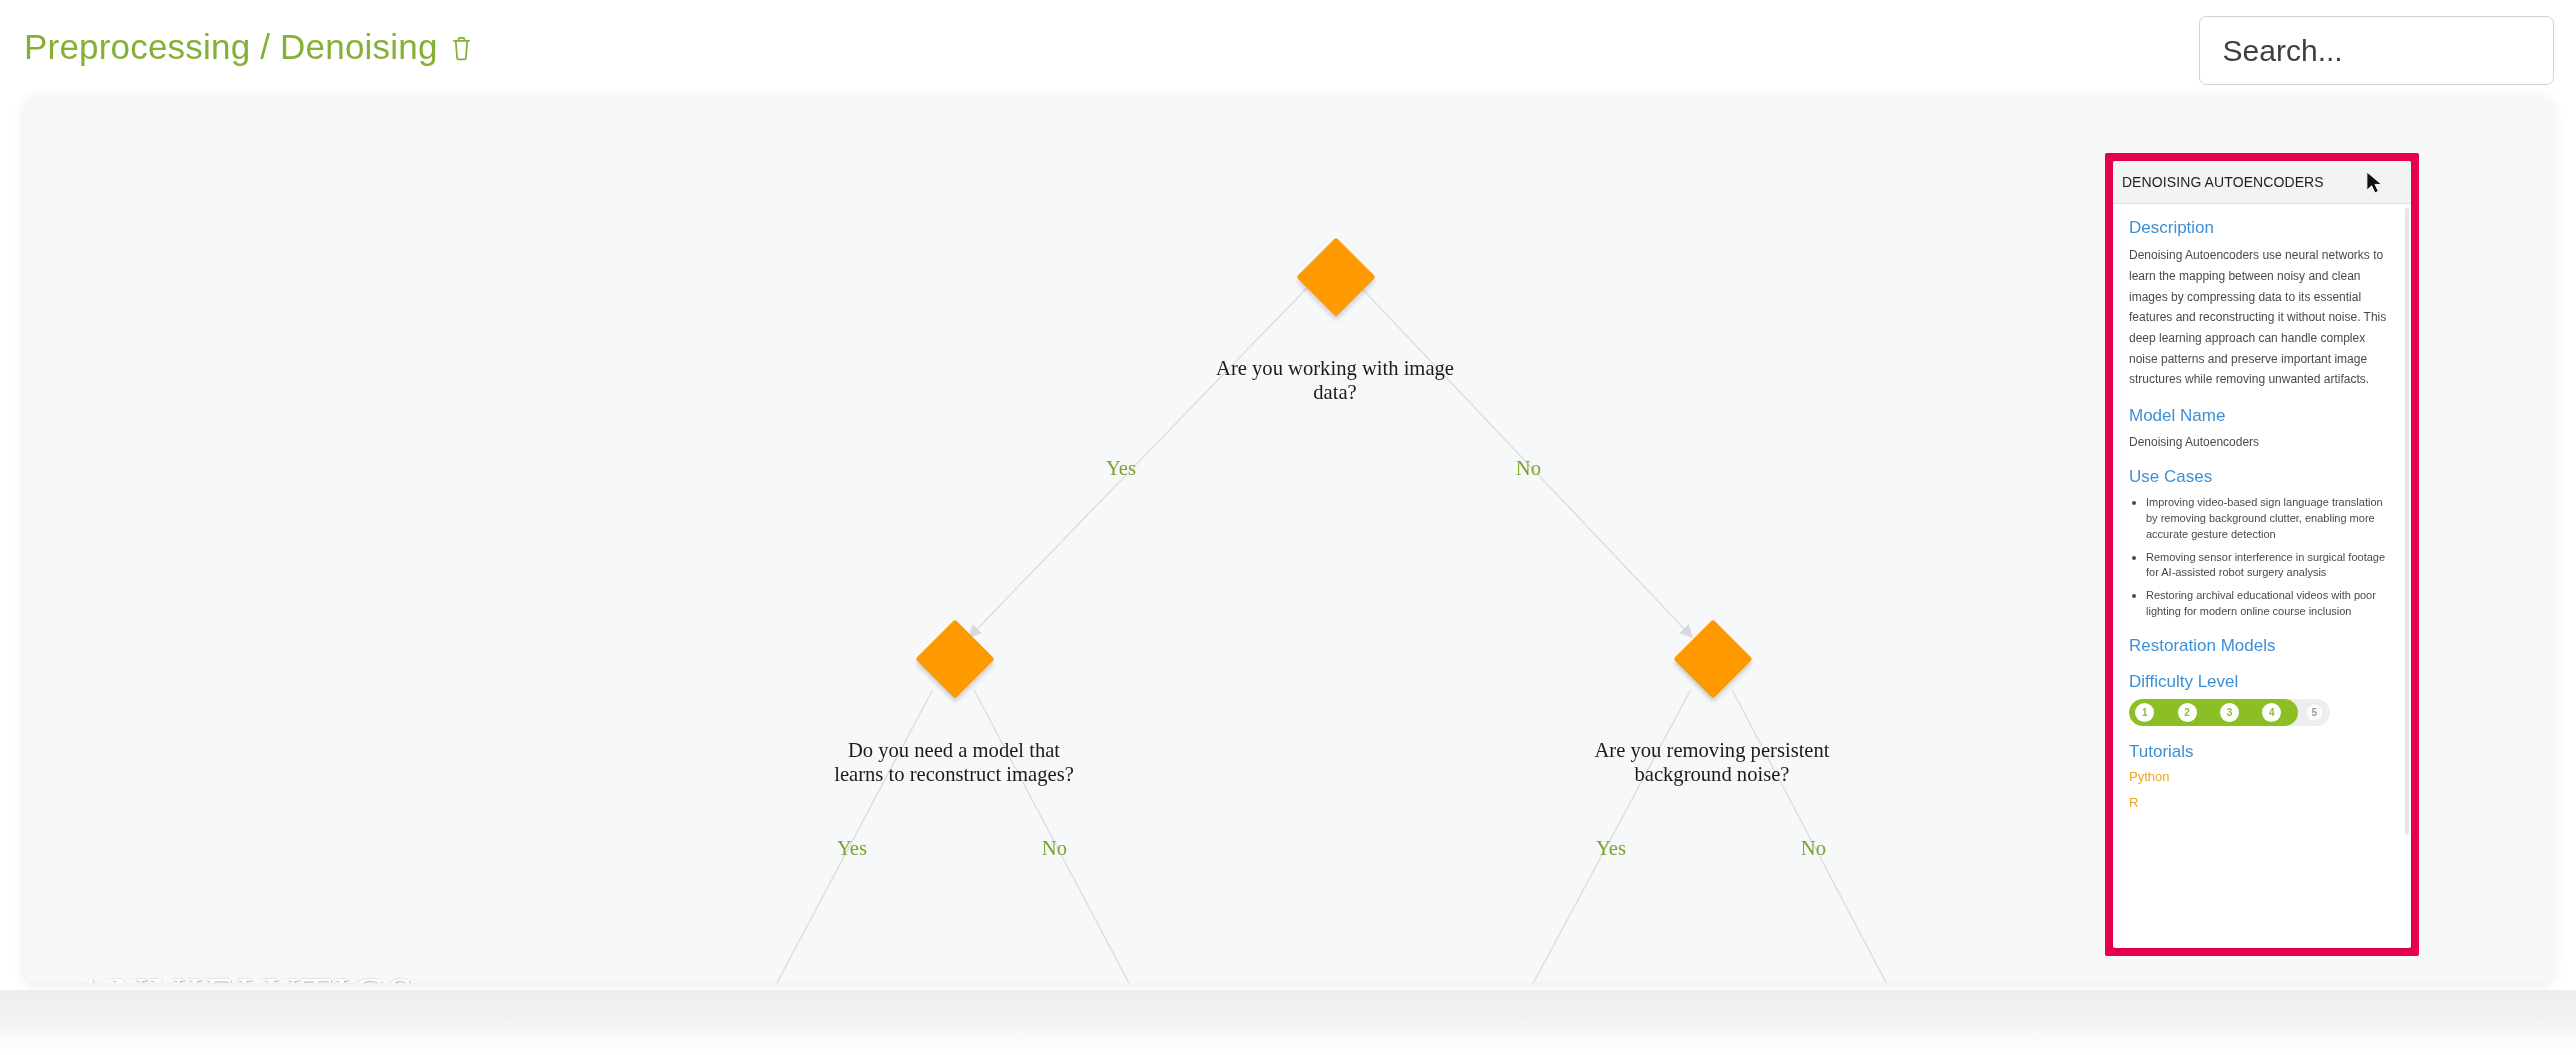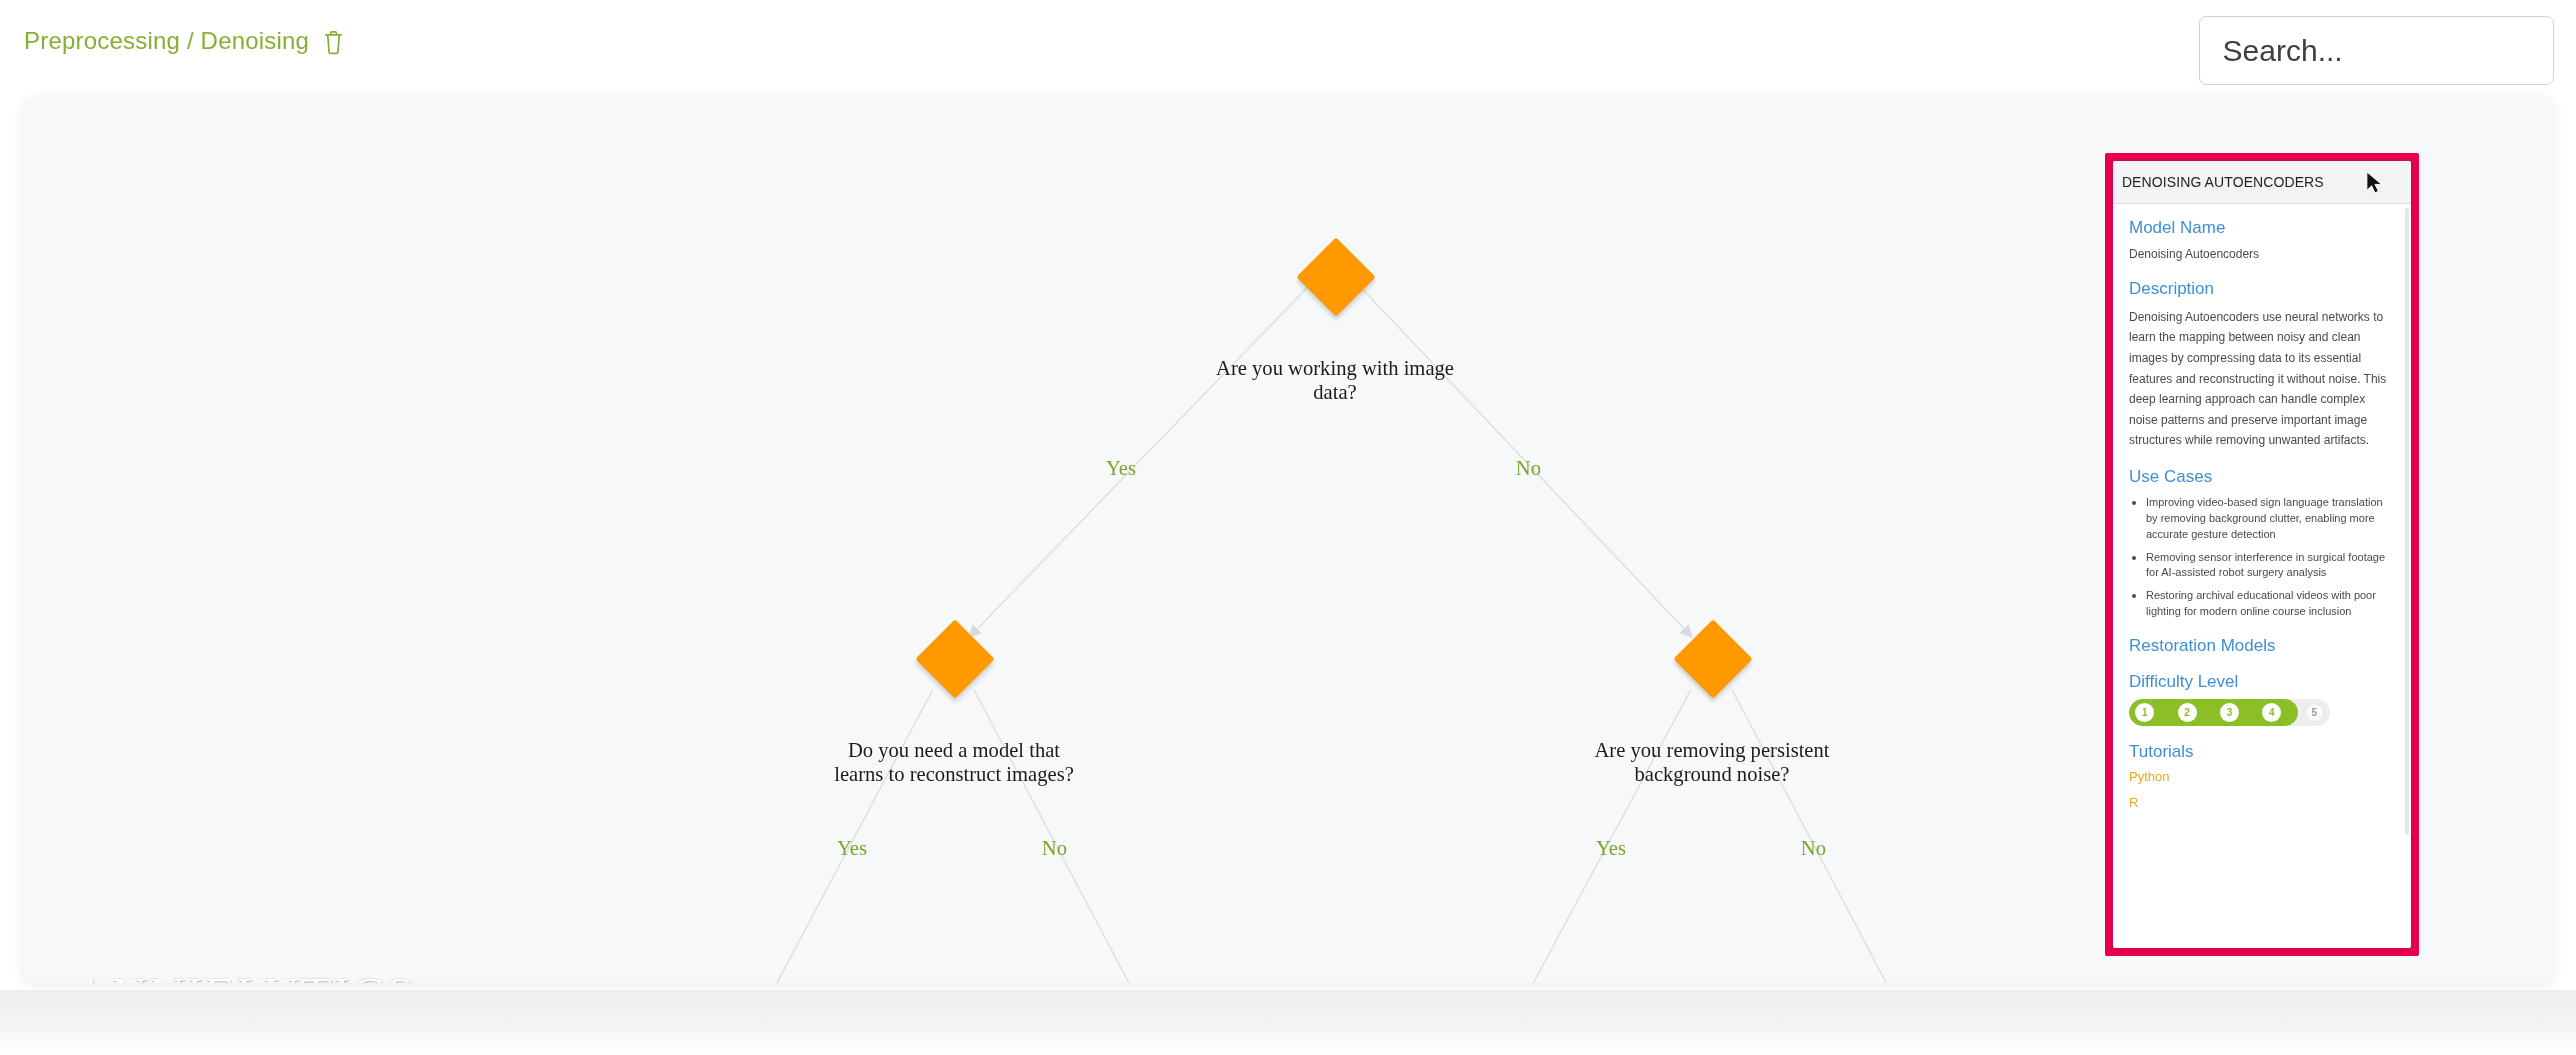--- a/index.html
+++ b/index.html
@@ -20,21 +20,21 @@
     background: #ffffff;
   }
   .breadcrumb {
     position: absolute;
     left: 24px; top: 27px;
     display: flex;
     align-items: center;
     gap: 12.5px;
   }
   .breadcrumb-text {
-    font-size: 24px;
+    font-size: 35px;
     color: #84b035;
     font-family: "Liberation Sans", sans-serif;
     letter-spacing: 0.2px;
     white-space: nowrap;
   }
   .trash-icon {
     width: 23px; height: 27px;
     position: relative;
     top: 1.8px;
   }
@@ -341,27 +341,27 @@
     <div class="info-header">
       <span class="info-header-title">DENOISING AUTOENCODERS</span>
       <span style="width:14.3px;height:14.3px;display:inline-block;"></span>
     </div>
 
     <div class="panel-scrollbar"></div>
 
     <div class="info-body">
 
       <div class="info-section">
+        <div class="info-heading">Description</div>
+        <div class="info-para">Denoising Autoencoders use neural networks to learn the mapping between noisy and clean images by compressing data to its essential features and reconstructing it without noise. This deep learning approach can handle complex noise patterns and preserve important image structures while removing unwanted artifacts.</div>
+      </div>
+
+      <div class="info-section">
         <div class="info-heading">Model Name</div>
         <div class="info-value">Denoising Autoencoders</div>
-      </div>
-
-      <div class="info-section">
-        <div class="info-heading">Description</div>
-        <div class="info-para">Denoising Autoencoders use neural networks to learn the mapping between noisy and clean images by compressing data to its essential features and reconstructing it without noise. This deep learning approach can handle complex noise patterns and preserve important image structures while removing unwanted artifacts.</div>
       </div>
 
       <div class="info-section">
         <div class="info-heading">Use Cases</div>
         <ul class="info-list">
             <li>Improving video-based sign language translation by removing background clutter, enabling more accurate gesture detection</li>
             <li>Removing sensor interference in surgical footage for AI-assisted robot surgery analysis</li>
             <li>Restoring archival educational videos with poor lighting for modern online course inclusion</li>
           </ul>
       </div>

